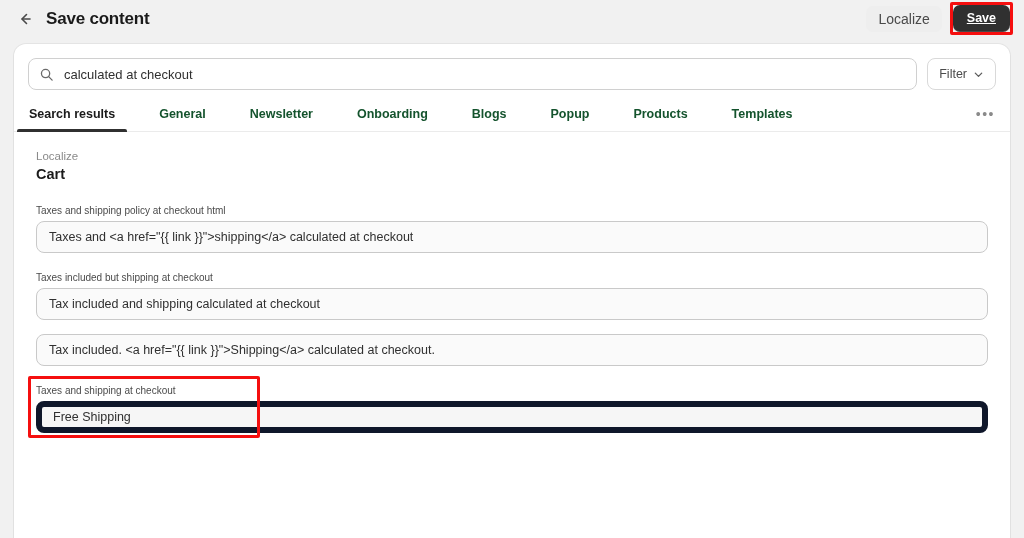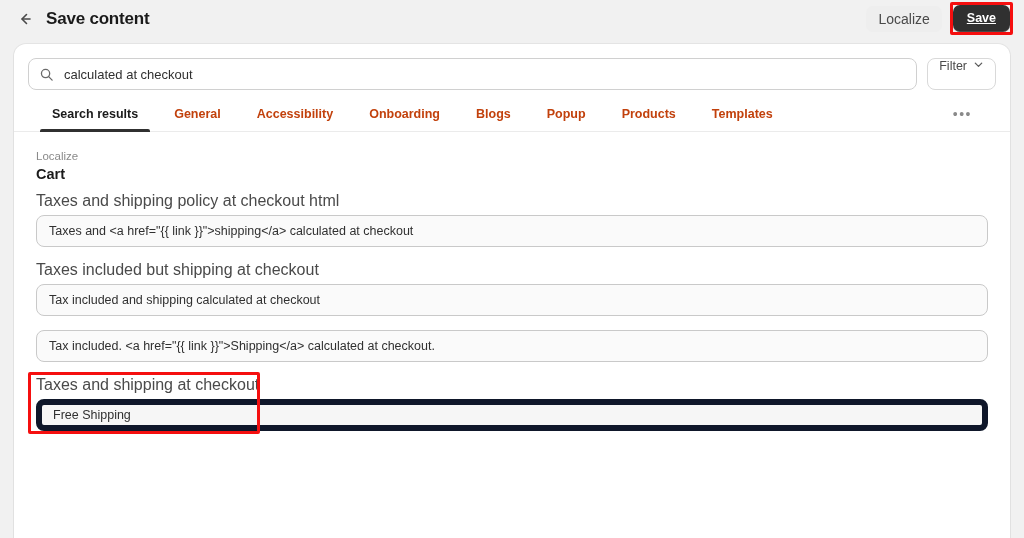--- a/index.html
+++ b/index.html
@@ -124,46 +124,47 @@
   .search-value {
     font-size: 13px;
     color: #303030;
     white-space: nowrap;
     overflow: hidden;
   }
   .filter-btn {
     flex: 0 0 auto;
     height: 32px;
     display: flex;
+    align-items: center;
     gap: 6px;
     border: 1px solid #d9d9d9;
     border-radius: 8px;
     background: #ffffff;
-    padding: 0 11px;
+    padding: 12px 11px;
     cursor: pointer;
     font-family: inherit;
   }
   .filter-btn .lbl { font-size: 12.5px; color: #4a4a4a; }
   .filter-btn svg { display: block; }
 
   
   .tabs {
     display: flex;
     align-items: flex-end;
-    gap: 8px;
-    padding: 0 24px;
+    gap: 16px;
+    padding: 0 1px;
     margin-top: 8px;
     border-bottom: 1px solid #ebebeb;
     position: relative;
   }
   .tab {
     position: relative;
     font-size: 12.5px;
     font-weight: 600;
-    color: #c2410c;
+    color: #14532d;
     padding: 9px 14px 10px 14px;
     cursor: pointer;
     white-space: nowrap;
   }
   .tab.active { color: #1a1a1a; }
   .tab.active::after {
     content: "";
     position: absolute;
     left: 2px;
     right: 2px;
@@ -186,26 +187,26 @@
   .card-body { padding: 18px 22px 0 22px; }
   .sections-label {
     font-size: 11.5px;
     color: #8a8a8a;
     margin-bottom: 4px;
   }
   .group-title {
     font-size: 14.5px;
     font-weight: 700;
     color: #1a1a1a;
-    margin-bottom: 10px;
+    margin-bottom: 18px;
   }
 
   .field { margin-bottom: 14px; position: relative; }
   .field-label {
-    font-size: 16px;
+    font-size: 10px;
     color: #4a4a4a;
     margin-bottom: 5px;
     display: inline-block;
   }
   .field-input {
     height: 32px;
     border: 1px solid #c9c9c9;
     border-radius: 8px;
     background: #fafafa;
     display: flex;
@@ -277,21 +278,21 @@
         <svg width="11" height="11" viewBox="0 0 12 12" fill="none">
           <path d="M2.5 4.5 L6 8 L9.5 4.5" stroke="#5a5a5a" stroke-width="1.4" stroke-linecap="round" stroke-linejoin="round"></path>
         </svg>
       </span>
     </button>
   </div>
 
   <div class="tabs">
     <div class="tab active">Search results</div>
     <div class="tab">General</div>
-    <div class="tab">Accessibility</div>
+    <div class="tab">Newsletter</div>
     <div class="tab">Onboarding</div>
     <div class="tab">Blogs</div>
     <div class="tab">Popup</div>
     <div class="tab">Products</div>
     <div class="tab">Templates</div>
     <div class="tab-more">•••</div>
   </div>
 
   <div class="card-body">
     <div class="sections-label">Localize</div>

